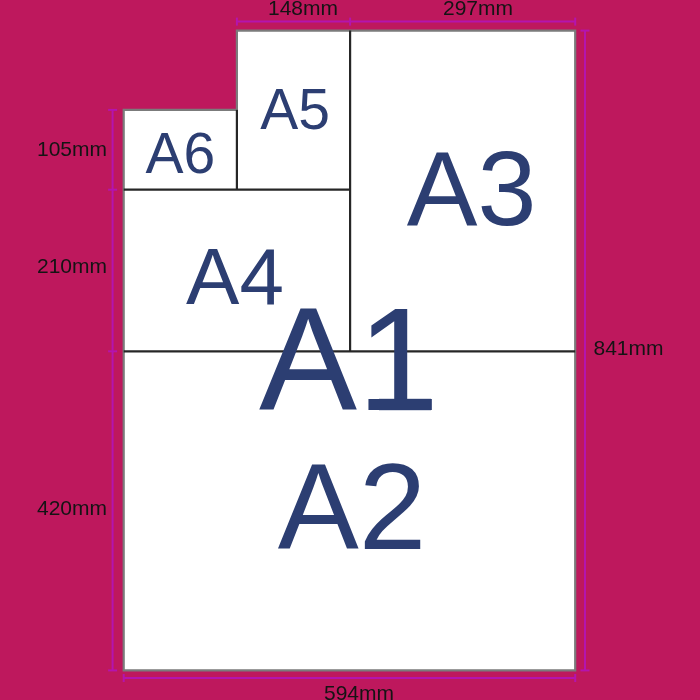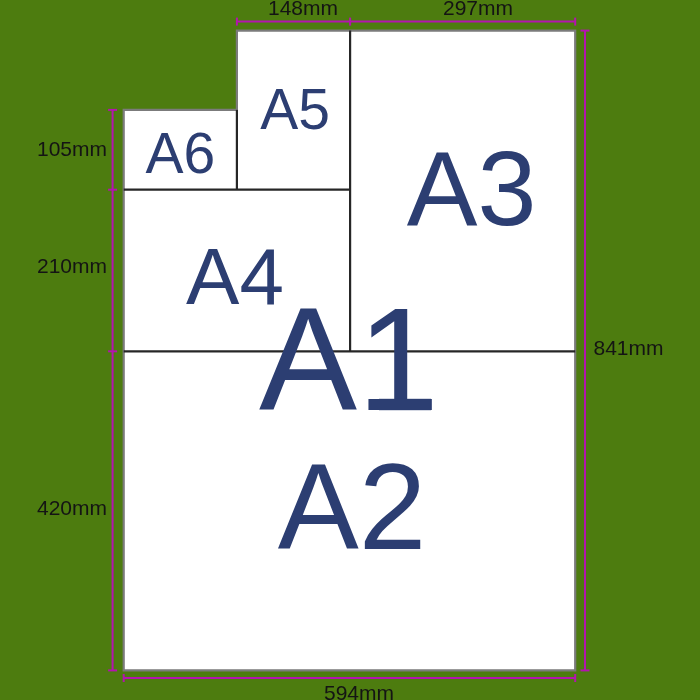--- a/index.html
+++ b/index.html
@@ -1,16 +1,16 @@
 <!DOCTYPE html>
 <html><head>
 <meta charset="utf-8">
 <style>
 html,body{margin:0;padding:0;background:#ffffff;}
-#wrap{position:relative;width:700px;height:700px;background:#4d7c0f;overflow:hidden;
+#wrap{position:relative;width:700px;height:700px;background:#be185d;overflow:hidden;
       font-family:"Liberation Sans",sans-serif;}
 svg{position:absolute;left:0;top:0;}
 </style>
 </head>
 <body>
 <div id="wrap">
 <svg width="700" height="700" viewBox="0 0 700 700">
 
 <path d="M 236.9 30.6 L 575.2 30.6 L 575.2 670.4 L 123.7 670.4 L 123.7 109.9 L 236.9 109.9 Z" fill="#ffffff" stroke="#7b7b7b" stroke-width="2.2"></path>
 

